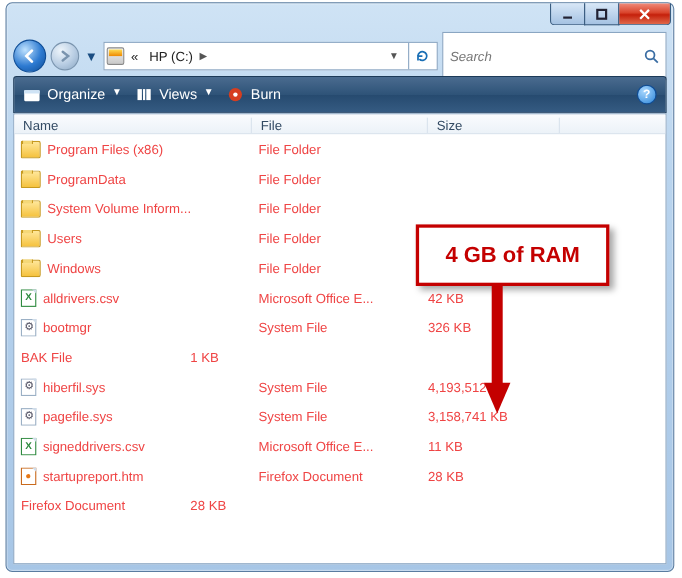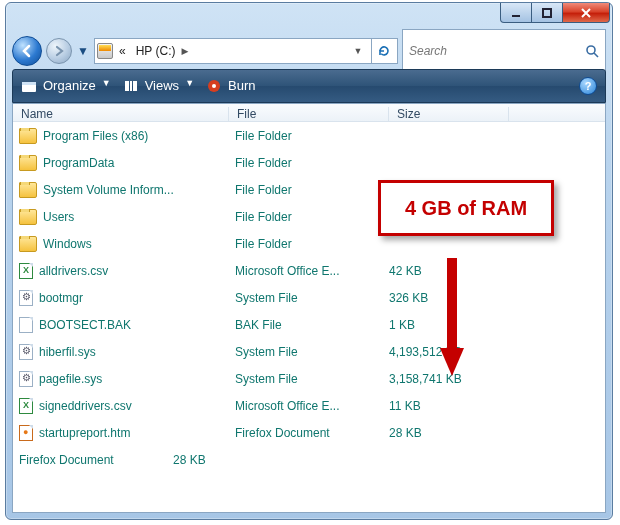--- a/index.html
+++ b/index.html
@@ -161,38 +161,38 @@
     border-right: 1px solid #d9e3ed;
   }
   .col-name { width: 216px; }
   .col-type { width: 160px; }
   .col-size { width: 120px; justify-content:flex-start; }
   .rows { flex:1; overflow:auto; }
   .row {
     height: 27px;
     display:flex; align-items:center;
     padding: 0 0 0 0;
-    color: #0f766e;
+    color: #ef4444;
   }
   .row .c-name { width:216px; padding-left:6px; display:flex; align-items:center; gap:6px; white-space:nowrap; overflow:hidden; text-overflow:ellipsis; }
   .row .c-type { width:160px; padding-left:6px; white-space:nowrap; overflow:hidden; text-overflow:ellipsis; }
   .row .c-size { width:120px; padding-right:10px; text-align:left; white-space:nowrap; }
   .ico { width:18px; height:16px; flex:0 0 auto; position:relative; }
   .ico-folder { background: linear-gradient(#ffe79a,#f5c23e); border:1px solid #c79a20; border-radius:1px 2px 2px 1px; }
   .ico-folder::before { content:""; position:absolute; left:0; top:-3px; width:8px; height:4px; background:#f5d878; border:1px solid #c79a20; border-bottom:none; border-radius:2px 2px 0 0;}
   .ico-file { background:#fff; border:1px solid #9bb0c5; width:14px; }
   .ico-file::before { content:""; position:absolute; right:-1px; top:-1px; width:0;height:0; border-left:4px solid transparent; border-top:4px solid #cfdce9;}
   .ico-excel { border-color:#2e8a3f; }
   .ico-excel::after { content:"X"; position:absolute; left:3px; top:1px; font-size:9px; font-weight:bold; color:#2e8a3f;}
   .ico-gear::after { content:"⚙"; position:absolute; left:2px; top:0; font-size:10px; color:#556;}
   .ico-ff { border-color:#c96a1c; }
   .ico-ff::after { content:"●"; position:absolute; left:3px; top:1px; font-size:9px; color:#e67817;}
   .annot {
     position:absolute;
-    left: 378px; top: 180px;
+    left: 378px; top: 204px;
     width: 176px; height: 56px;
     background:#fff;
     border: 3px solid #c40000;
     display:flex; align-items:center; justify-content:center;
     font-size: 20px; font-weight:bold; color:#c40000;
     box-shadow: 4px 4px 6px rgba(0,0,0,.35);
     font-family: Arial, sans-serif;
   }
   .annot-arrow {
     position:absolute;
@@ -350,24 +350,20 @@
         </div>
         <div class="row">
           <div class="c-name">
             <span class="ico ico-file ico-gear"></span>
             <span>bootmgr</span>
           </div>
           <div class="c-type">System File</div>
           <div class="c-size">326 KB</div>
         </div>
         <div class="row">
-          <div class="c-name">
-            <span class="ico ico-file"></span>
-            <span>BOOTSECT.BAK</span>
-          </div>
           <div class="c-type">BAK File</div>
           <div class="c-size">1 KB</div>
         </div>
         <div class="row">
           <div class="c-name">
             <span class="ico ico-file ico-gear"></span>
             <span>hiberfil.sys</span>
           </div>
           <div class="c-type">System File</div>
           <div class="c-size">4,193,512 KB</div>

